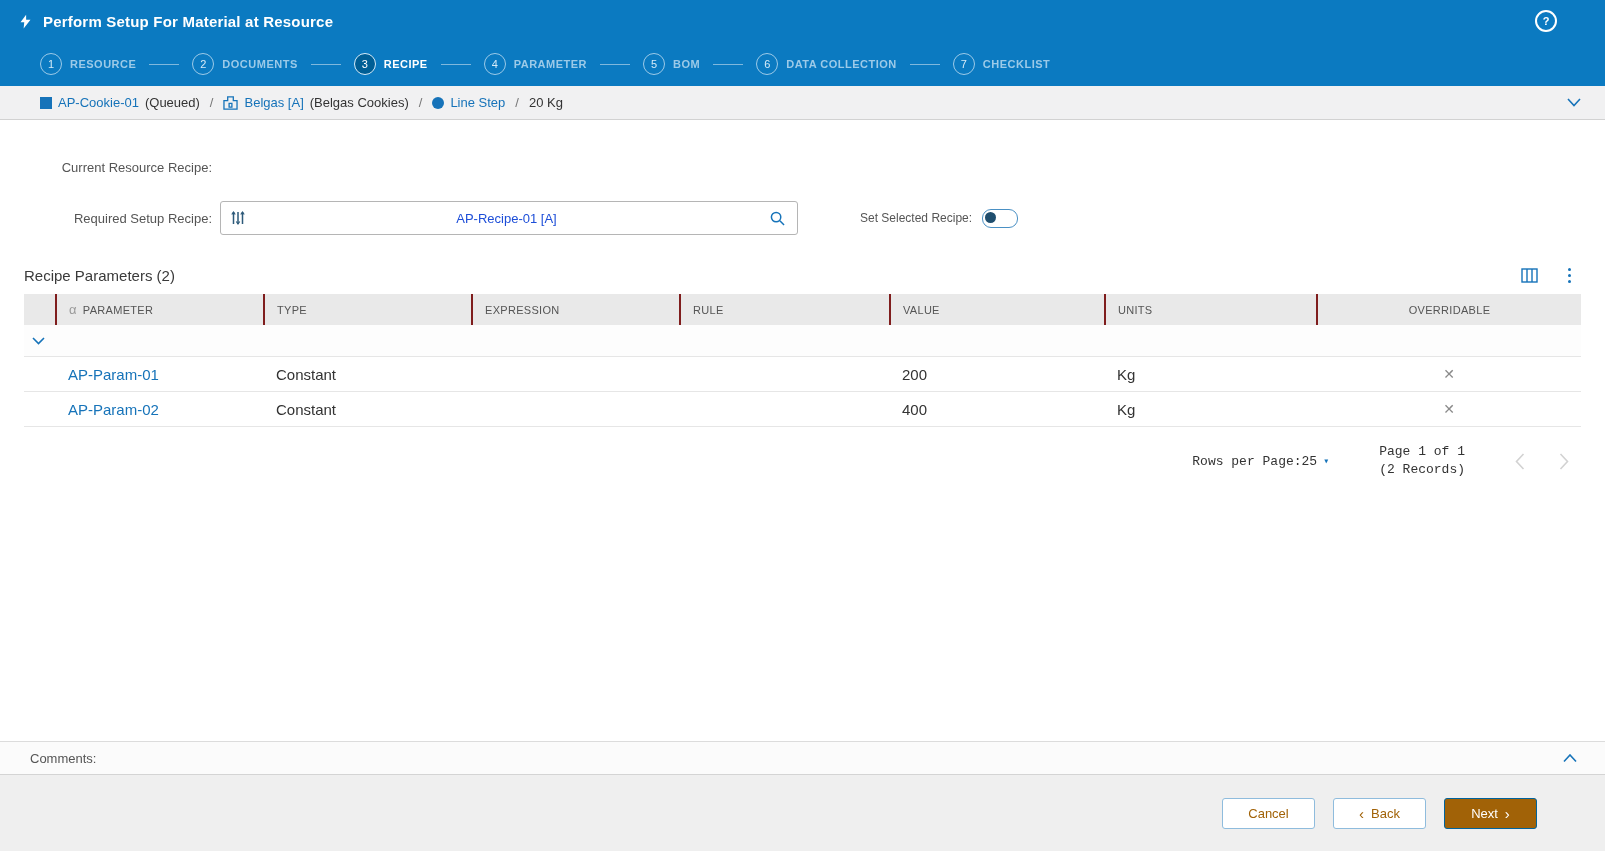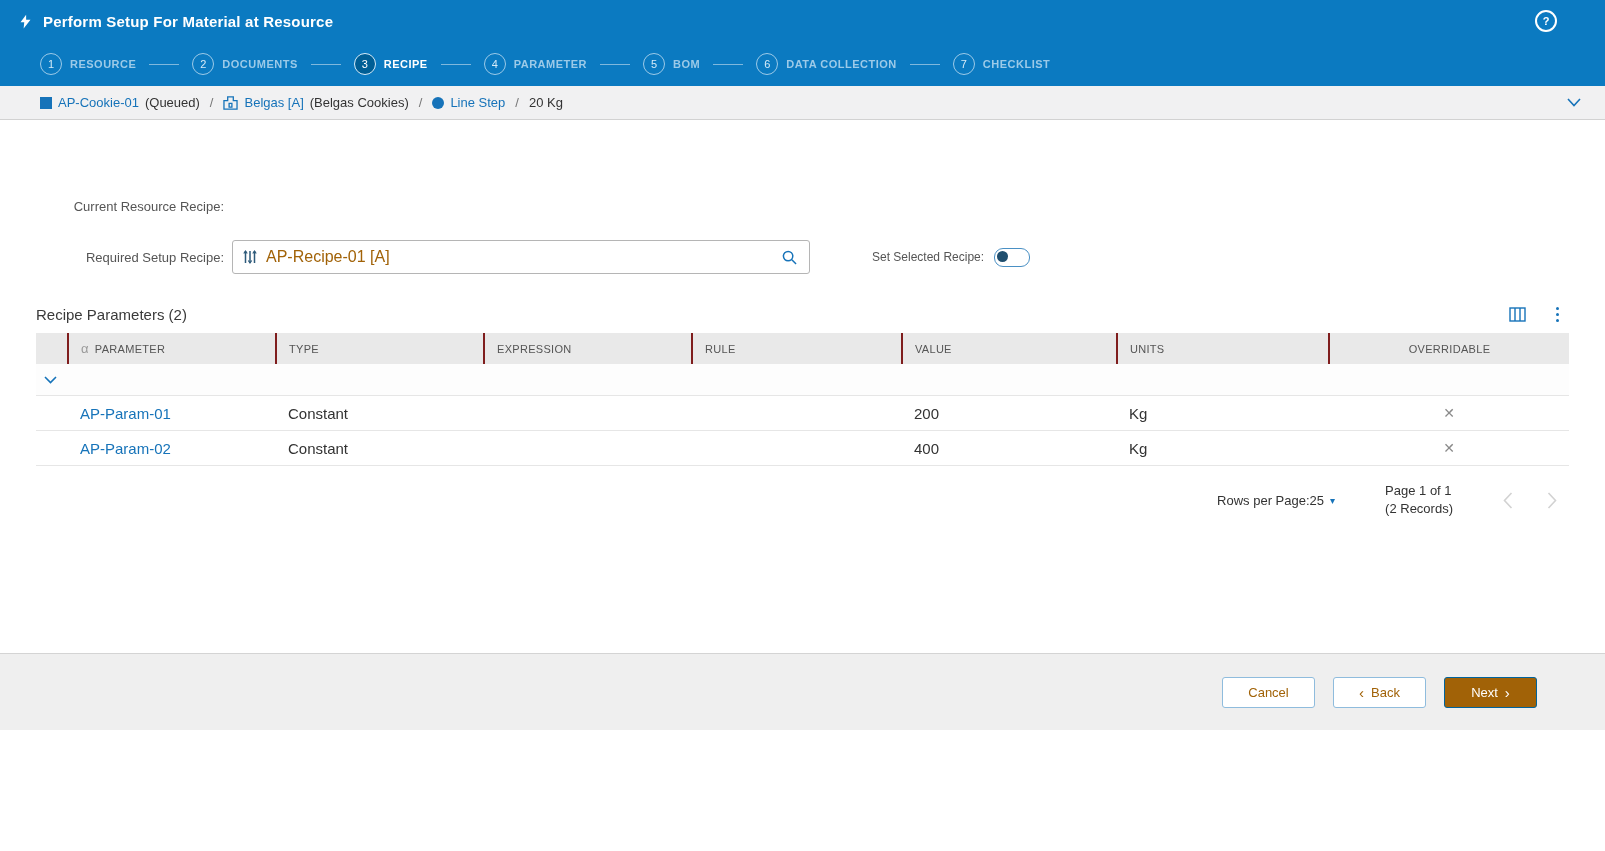--- a/index.html
+++ b/index.html
@@ -1,17 +1,17 @@
 <!DOCTYPE html>
 <html><head>
 <meta charset="utf-8">
 <style>
   html,body{margin:0;padding:0;}
   body{width:1605px;height:851px;overflow:hidden;font-family:"Liberation Sans",sans-serif;background:#fff;}
-  .app{width:1605px;height:730px;display:flex;flex-direction:column;}
+  .app{width:1605px;height:851px;display:flex;flex-direction:column;}
 
   
   .blue-header{background:#0b7ac1;color:#fff;flex-shrink:0;}
   .topbar{height:42px;display:flex;align-items:center;padding:0 18px;}
   .bolt{display:flex;margin-right:10px;}
   .app-title{font-size:15px;font-weight:700;margin:0;letter-spacing:.2px;}
   .help-btn{margin-left:auto;margin-right:30px;width:18px;height:18px;border:2px solid #fff;border-radius:50%;
     display:flex;align-items:center;justify-content:center;font-size:11px;font-weight:700;cursor:pointer;}
 
   
@@ -29,27 +29,27 @@
     padding:0 20px 0 40px;font-size:13px;color:#333;gap:6px;flex-shrink:0;}
   .sq{width:12px;height:12px;background:#1673b9;flex-shrink:0;}
   .dot{width:12px;height:12px;border-radius:50%;background:#1673b9;flex-shrink:0;}
   a.crumb-link{color:#1673b9;text-decoration:none;cursor:pointer;}
   .crumb-dim{color:#333;}
   .sep{color:#777;margin:0 4px;}
   .crumb-spacer{flex:1;}
   .crumb-chevron{cursor:pointer;display:flex;padding:4px;}
 
   
-  .main{flex:1;background:#fff;padding:40px 36px 0;overflow:hidden;margin-top:39px;}
+  .main{flex:1;background:#fff;padding:40px 24px 0;overflow:hidden;}
   .form-row{display:flex;align-items:center;}
   .form-row + .form-row{margin-top:26px;}
   .flabel{width:188px;text-align:right;color:#555;font-size:13px;flex-shrink:0;}
   .recipe-input{margin-left:8px;width:556px;height:32px;border:1px solid #b5b5b5;border-radius:3px;
     display:flex;align-items:center;padding:0 10px;gap:9px;cursor:text;background:#fff;}
-  .recipe-input .val{color:#a16207;font-size:16px;flex:1;}
+  .recipe-input .val{color:#1d4ed8;font-size:13px;flex:1;text-align:center;}
   .search-btn{display:flex;cursor:pointer;padding:2px;}
   .set-label{margin-left:62px;color:#555;font-size:12px;}
   .toggle{margin-left:10px;width:34px;height:17px;border:1px solid #4a90c4;border-radius:9px;position:relative;
     background:#fff;cursor:pointer;flex-shrink:0;}
   .toggle .knob{position:absolute;left:2px;top:2px;width:11px;height:11px;border-radius:50%;background:#1f4e6e;}
 
   .section-head{margin-top:32px;display:flex;align-items:center;}
   .section-title{font-size:15px;color:#3a3a3a;font-weight:400;margin:0;}
   .head-icons{margin-left:auto;display:flex;gap:28px;align-items:center;padding-right:8px;}
   .icon-btn{display:flex;cursor:pointer;}
@@ -64,21 +64,21 @@
   thead th.cell-check{padding:0;cursor:default;}
   .alpha{color:#999;font-size:13px;margin-right:6px;}
   tbody td{height:34px;font-size:15px;color:#333;padding:0 12px;border-bottom:1px solid #e6e6e6;overflow:hidden;}
   tbody tr.group-row td{height:31px;background:#fdfdfd;}
   td.cell-check{padding:0 0 0 8px;}
   .group-chevron{display:flex;cursor:pointer;}
   a.param-link{color:#1673b9;text-decoration:none;cursor:pointer;}
   td.x-cell{text-align:center;color:#8a8a8a;font-size:14px;}
 
   
-  .pagination{display:flex;justify-content:flex-end;align-items:center;margin-top:16px;font-size:13px;color:#333;gap:50px;}
+  .pagination{display:flex;justify-content:flex-end;align-items:center;margin-top:16px;font-size:13px;color:#333;gap:50px;font-family:Liberation Mono, monospace;}
   .rpp{display:flex;align-items:center;cursor:pointer;}
   .caret{color:#1673b9;margin-left:6px;font-size:10px;}
   .page-info{line-height:1.4;}
   .pager{display:flex;gap:34px;padding-right:12px;}
   .pager span{cursor:pointer;display:flex;}
 
   
   .comments-bar{height:32px;border-top:1px solid #dcdcdc;background:#fbfbfb;display:flex;align-items:center;
     padding:0 24px 0 30px;font-size:13px;color:#555;flex-shrink:0;}
   .comments-chevron{margin-left:auto;display:flex;cursor:pointer;padding:4px;}
@@ -290,20 +290,28 @@
         <span>
           <svg width="10" height="17" viewBox="0 0 10 17">
               <path d="M1.5 1 L8.5 8.5 L1.5 16" fill="none" stroke="#d2d2d2" stroke-width="1.6"></path>
             </svg>
         </span>
       </span>
     </div>
 
   </div>
 
+  <div class="comments-bar">
+    <span>Comments:</span>
+    <span class="comments-chevron">
+      <svg width="14" height="9" viewBox="0 0 14 9">
+          <path d="M1 7.5 L7 1 L13 7.5" fill="none" stroke="#1673b9" stroke-width="1.6"></path>
+        </svg>
+    </span>
+  </div>
 
   <div class="footer">
     <button class="btn">
       <span>Cancel</span>
     </button>
     <button class="btn">
       <span class="chev">‹</span>
       <span>Back</span>
     </button>
     <button class="btn primary">

